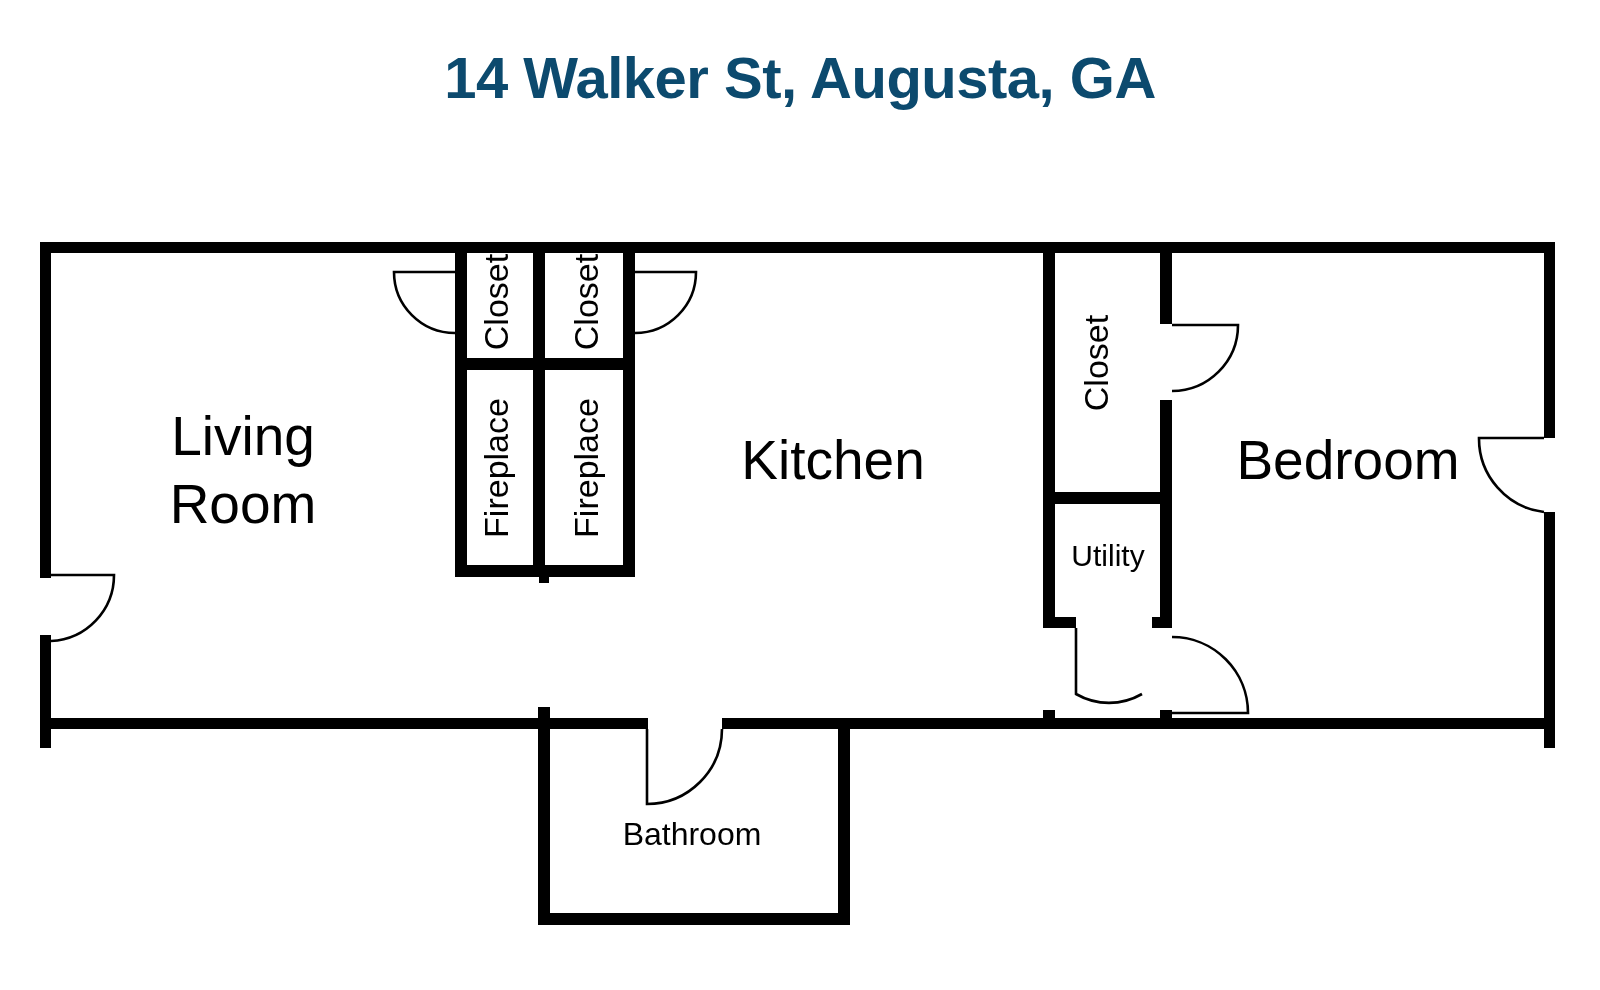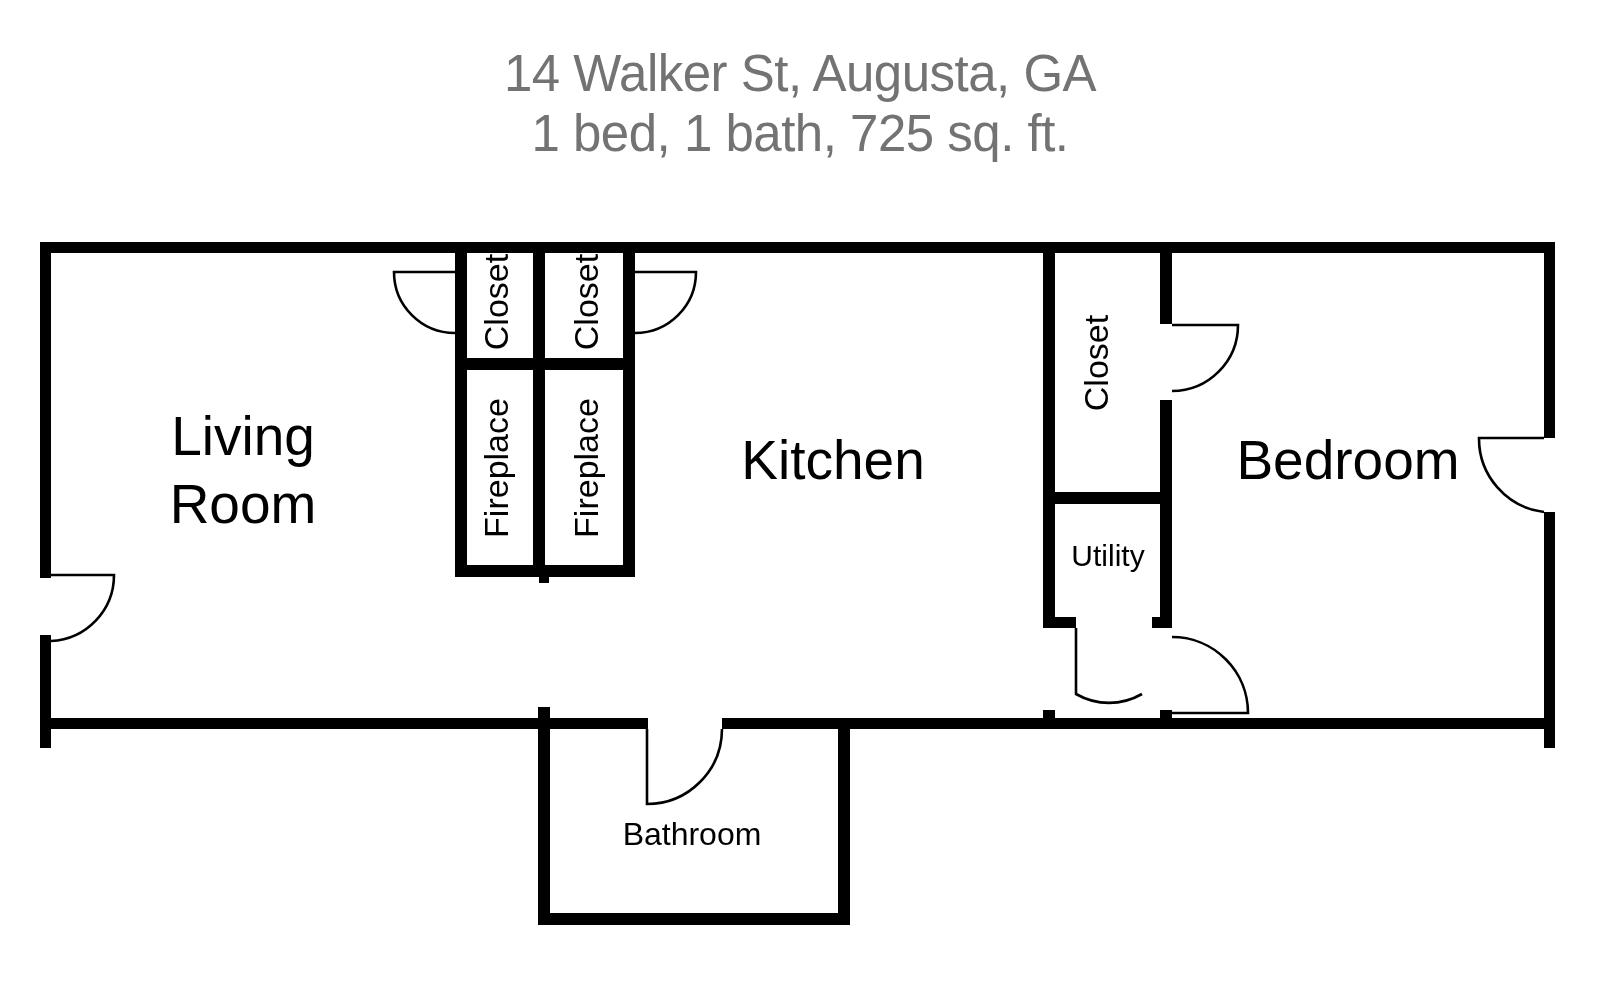--- a/index.html
+++ b/index.html
@@ -21,24 +21,24 @@
   }
   .title-block {
     position: absolute;
     top: 44px;
     left: 0;
     width: 1600px;
     text-align: center;
     line-height: 1.18;
   }
   .title-line {
-    font-size: 51px;
-    font-weight: 400;
+    font-size: 58px;
+    font-weight: 700;
     letter-spacing: -0.5px;
-    color: #737373;
+    color: #0c4a6e;
     white-space: nowrap;
   }
   svg#floorplan {
     position: absolute;
     left: 0;
     top: 0;
     width: 1600px;
     height: 990px;
     display: block;
   }
@@ -61,21 +61,20 @@
     font-size: 34px;
   }
 </style>
 </head>
 <body>
 
 <div id="plan-root">
 
   <div class="title-block">
     <div class="title-line">14 Walker St, Augusta, GA</div>
-    <div class="title-line">1 bed, 1 bath, 725 sq. ft.</div>
   </div>
 
   <svg id="floorplan" viewBox="0 0 1600 990">
 
     <rect class="wall" x="40" y="242" width="1515" height="11"></rect>
 
     <rect class="wall" x="40" y="242" width="11" height="333"></rect>
 
     <rect class="wall" x="40" y="641" width="11" height="107"></rect>
 

